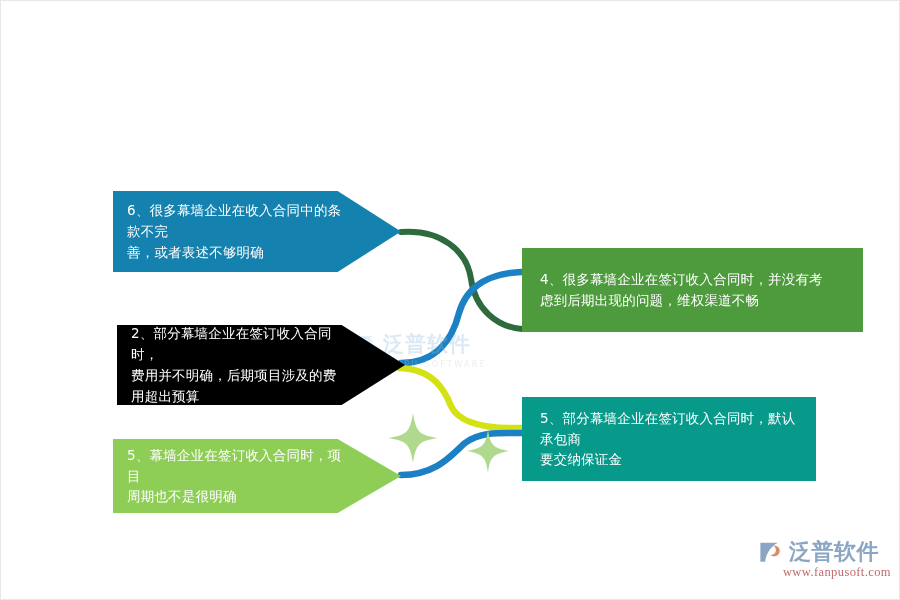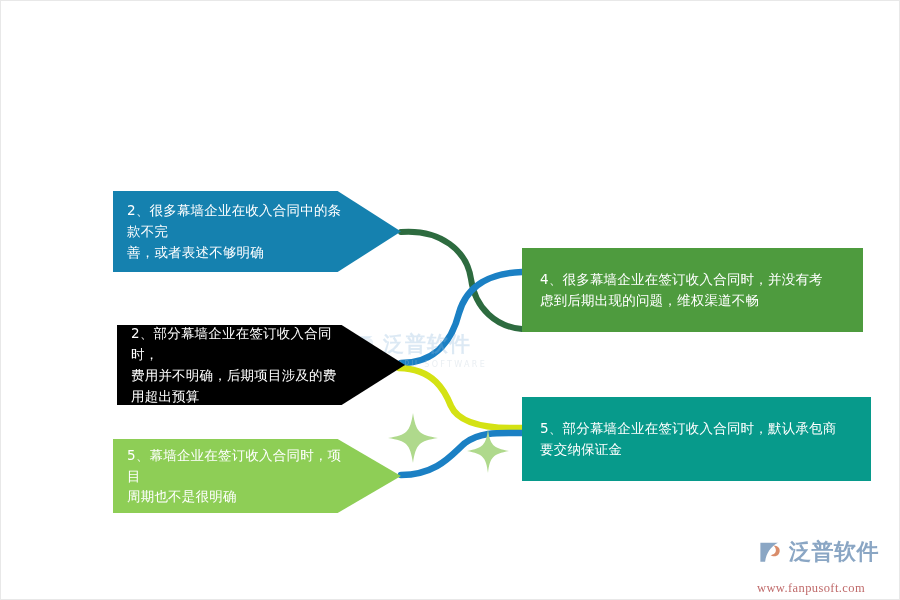--- a/index.html
+++ b/index.html
@@ -106,21 +106,21 @@
     line-height: 1.55;
     padding: 0 16px 0 18px;
     letter-spacing: 0.2px;
     white-space: pre-line;
   }
   #block4 {
     left: 521px; top: 235px; width: 341px; height: 84px;
     background: #4E9B3E;
   }
   #block5 {
-    left: 521px; top: 384px; width: 349px; height: 84px;
+    left: 521px; top: 384px; width: 294px; height: 84px;
     background: #079A8B;
   }
   
   .logo {
     position: absolute;
     left: 756px;
     top: 537px;
     width: 134px;
     user-select: none;
   }
@@ -136,25 +136,25 @@
   }
   .logo-cn {
     font-size: 22px;
     font-weight: bold;
     color: #8aa6c4;
     line-height: 1;
     letter-spacing: 0.5px;
     white-space: nowrap;
   }
   .logo-url {
-    margin-top: 16px;
+    margin-top: 0;
     font-size: 12.5px;
     color: #c06b6b;
     letter-spacing: 0.4px;
-    text-align: left;
+    text-align: right;
     white-space: nowrap;
     font-family: "Liberation Serif", "DejaVu Serif", serif;
   }
 </style>
 </head>
 <body>
 
 <div id="canvas">
 
   <svg id="connectors" viewBox="0 0 900 600" xmlns="http://www.w3.org/2000/svg">
@@ -192,21 +192,21 @@
       <svg class="wm-mark" viewBox="0 0 40 40">
         <path d="M6 8 L30 8 C20 14, 14 22, 12 34 L6 34 Z" fill="#8fb9dd"></path>
         <circle cx="24" cy="18" r="7" fill="#b7cfe4"></circle>
       </svg>
       <span class="wm-cn">泛普软件</span>
     </div>
     <div class="wm-en">FANPU SOFTWARE</div>
   </div>
 
   <div class="arrow-block" id="block1">
-    <div class="txt">2、很多幕墙企业在收入合同中的条款不完
+    <div class="txt">6、很多幕墙企业在收入合同中的条款不完
 善，或者表述不够明确</div>
   </div>
 
   <div class="arrow-block" id="block2">
     <div class="txt">2、部分幕墙企业在签订收入合同时，
 费用并不明确，后期项目涉及的费
 用超出预算</div>
   </div>
 
   <div class="arrow-block" id="block3">

